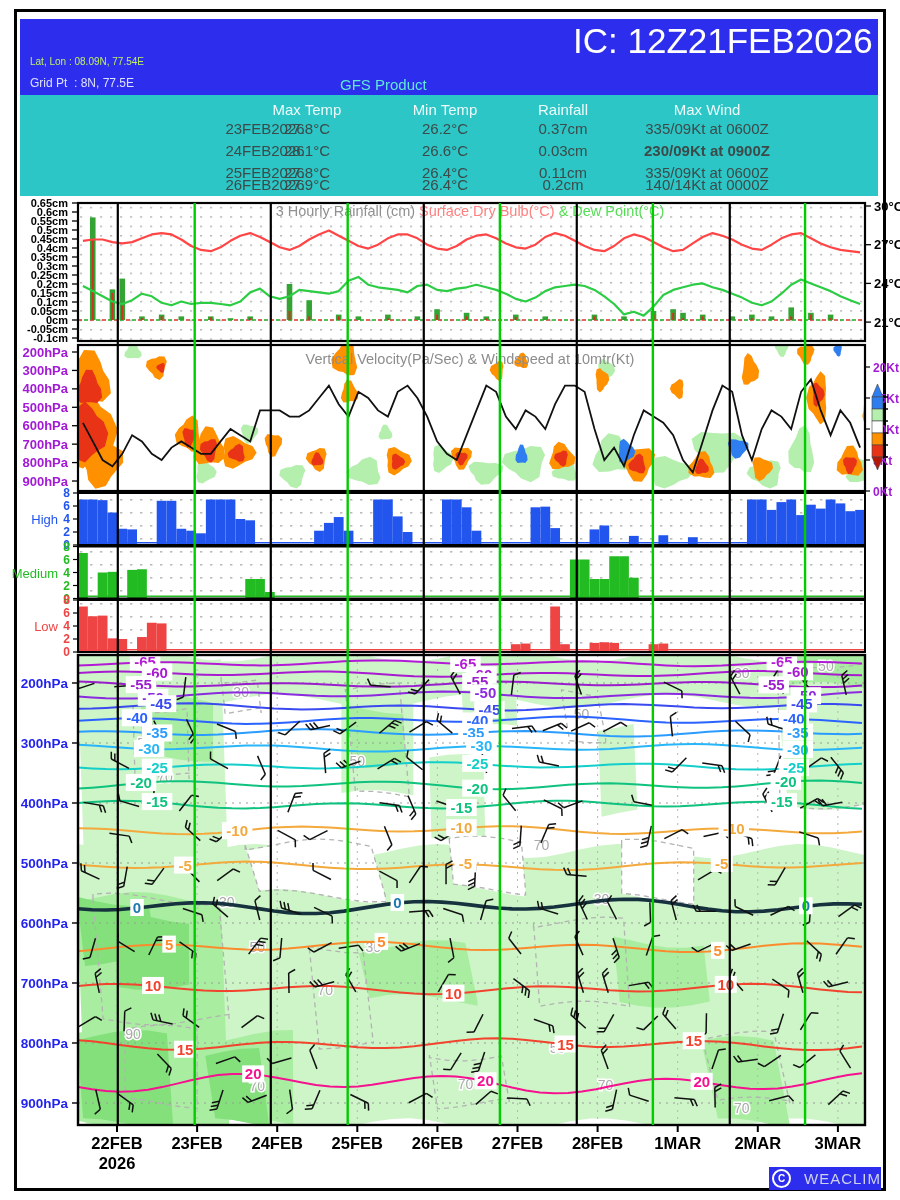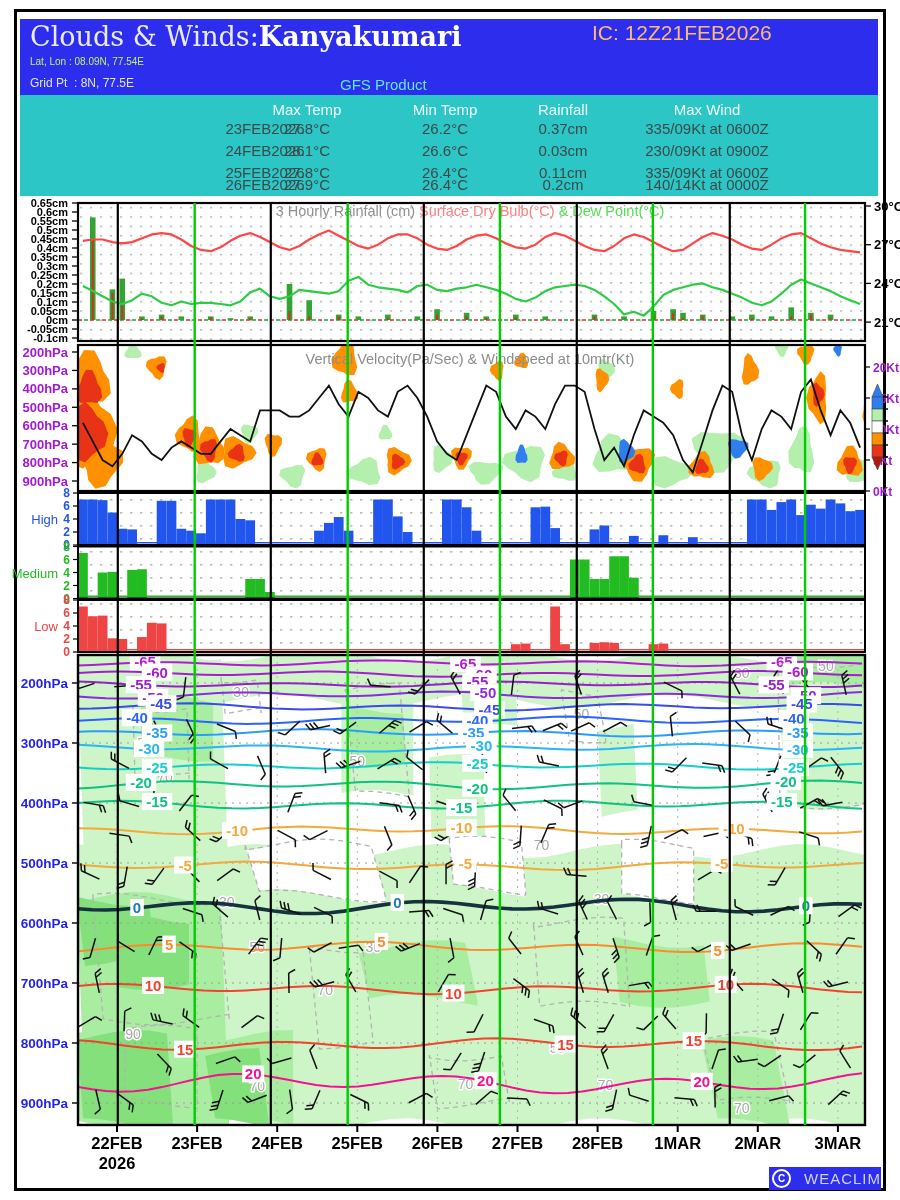--- a/index.html
+++ b/index.html
@@ -3,21 +3,21 @@
 <meta charset="utf-8">
 <style>
   html,body{margin:0;padding:0;background:#fff;}
   .page{position:relative;width:900px;height:1200px;background:#fff;overflow:hidden;
         font-family:"Liberation Sans",sans-serif;}
   .frame{position:absolute;left:14px;top:9px;width:866px;height:1176px;border:3px solid #000;}
   .hdr{position:absolute;left:20px;top:19px;width:858px;height:76px;background:#2d2dee;color:#fff;}
   .hdr .l1{position:absolute;left:10px;top:2px;font-size:27px;white-space:nowrap;}
   .hdr .pfx{font-family:"DejaVu Serif",serif;font-weight:400;color:#e9e9ff;}
   .hdr .city{font-family:"DejaVu Serif",serif;font-weight:bold;color:#ffffff;}
-  .hdr .ic{position:absolute;left:572px;top:2px;font-size:21px;color:#fdba74;white-space:nowrap;}
+  .hdr .ic{position:absolute;left:553px;top:2px;font-size:35px;color:#ffffff;white-space:nowrap;}
   .hdr .l2{position:absolute;left:10px;top:37px;font-size:10px;color:#bef264;white-space:pre;}
   .hdr .l3{position:absolute;left:10px;top:57px;font-size:12px;color:#dde2ff;white-space:pre;}
   .hdr .gfs{position:absolute;left:320px;top:57px;font-size:15px;color:#5eead4;}
   .hdr .elv{position:absolute;left:585px;top:57px;font-size:15px;color:#dde2ff;margin-top:23px;}
   .ttable{position:absolute;left:20px;top:95px;width:858px;height:101px;background:#2cc6c6;font-size:15px;}
   .trow{position:absolute;left:0;width:722px;height:18px;}
   .trow span{position:absolute;text-align:center;white-space:nowrap;}
   .thead span{color:#eefafa;}
   .tdata span{color:#3c4a4a;}
   .logo{position:absolute;left:769px;top:1167px;width:112px;height:23px;background:#2d2dee;color:#cdd2e8;
@@ -27,23 +27,20 @@
   .logo .txt{margin-left:13px;letter-spacing:1px;}
   svg text{user-select:none;}
 </style>
 </head>
 <body>
 
 <div class="page">
   <div class="frame"></div>
 
   <div class="hdr">
-    <div class="l1">
-      <span class="pfx">Clouds &amp; Winds:</span><span class="city">Kanyakumari</span>
-    </div>
     <div class="ic">IC: 12Z21FEB2026</div>
     <div class="l2">Lat, Lon : 08.09N, 77.54E</div>
     <div class="l3">Grid Pt  : 8N, 77.5E</div>
     <div class="gfs">GFS Product</div>
     <div class="elv">Model Elv :1.97938m</div>
   </div>
 
   <div class="ttable">
       <div class="trow thead" style="top: 6px;">
         <span style="left: 197px; width: 180px;">Max Temp</span>
@@ -56,21 +53,21 @@
         <span style="left: 177px; width: 220px;">27.8°C</span>
         <span style="left: 315px; width: 220px;">26.2°C</span>
         <span style="left: 433px; width: 220px;">0.37cm</span>
         <span style="left: 577px; width: 220px;">335/09Kt at 0600Z</span>
       </div>
       <div class="trow tdata" style="top: 47px;">
         <span style="left: 135px; width: 220px;">24FEB2026</span>
         <span style="left: 177px; width: 220px;">28.1°C</span>
         <span style="left: 315px; width: 220px;">26.6°C</span>
         <span style="left: 433px; width: 220px;">0.03cm</span>
-        <span style="left: 577px; width: 220px;">230/09Kt at 0900Z</span>
+        <span style="left: 577px; width: 220px; font-weight: bold;">230/09Kt at 0900Z</span>
       </div>
       <div class="trow tdata" style="top: 69px;">
         <span style="left: 135px; width: 220px;">25FEB2026</span>
         <span style="left: 177px; width: 220px;">27.8°C</span>
         <span style="left: 315px; width: 220px;">26.4°C</span>
         <span style="left: 433px; width: 220px;">0.11cm</span>
         <span style="left: 577px; width: 220px;">335/09Kt at 0600Z</span>
       </div>
       <div class="trow tdata" style="top: 81px;">
         <span style="left: 135px; width: 220px;">26FEB2026</span>

